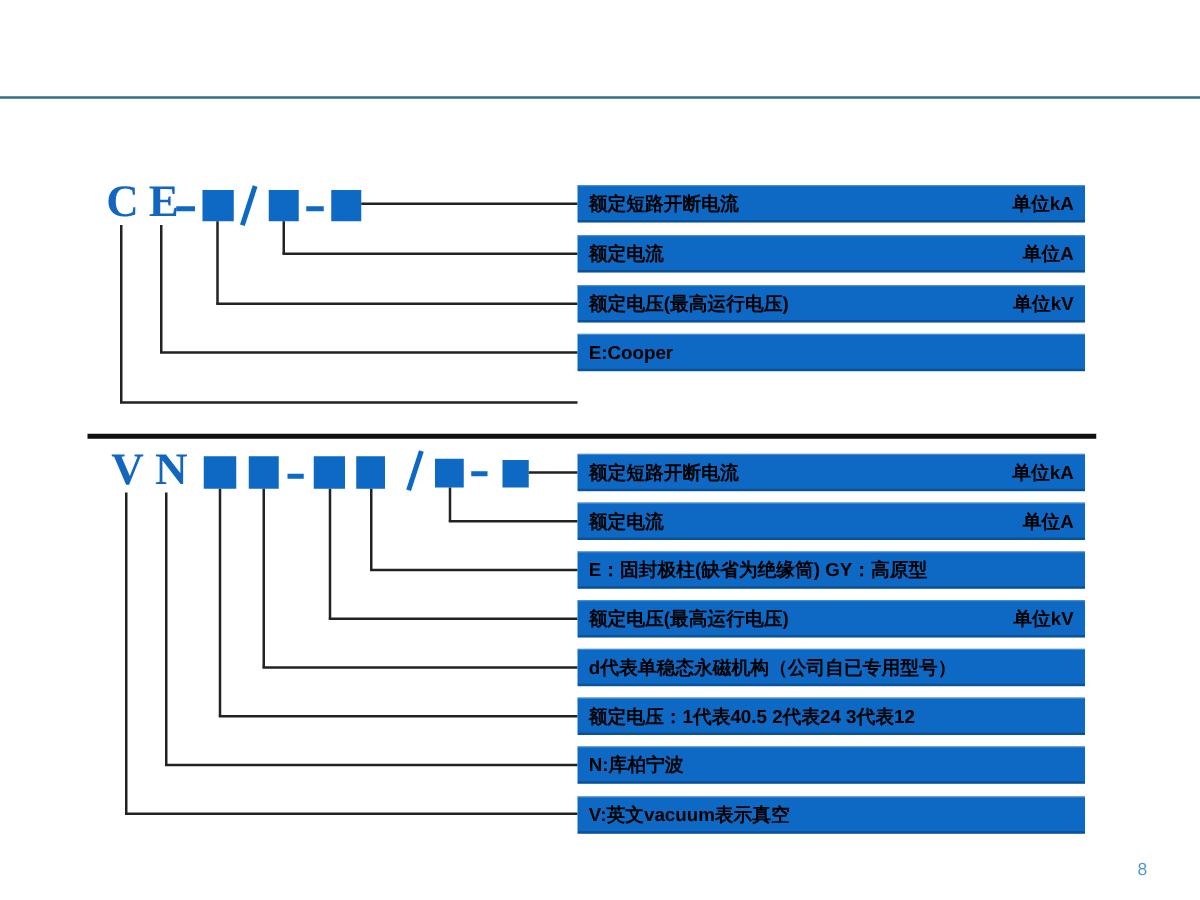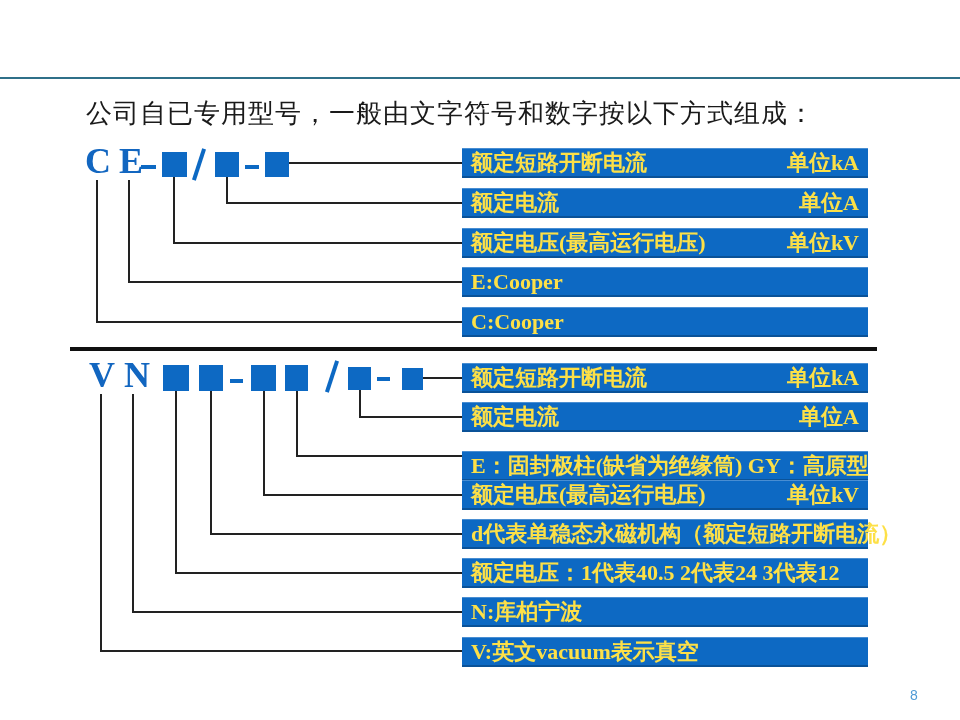--- a/index.html
+++ b/index.html
@@ -14,32 +14,31 @@
   .flet{position:absolute;font-family:"Liberation Serif",serif;font-weight:bold;
         font-size:36px;line-height:36px;color:#1266c0;}
   .fsq{position:absolute;background:#0d69c3;display:block;}
   .fdash{position:absolute;background:#0d69c3;display:block;}
   .fslash{position:absolute;background:#0d69c3;display:block;transform:rotate(18deg);}
   .cline{position:absolute;background:#222;display:block;}
   .lbox{position:absolute;left:462px;width:406px;height:30px;background:#0d69c3;
         box-shadow:inset 0 1px 0 rgba(255,255,255,.25), inset 0 -2px 0 rgba(0,0,0,.22);
         display:flex;align-items:center;justify-content:space-between;
         padding:0 9px;box-sizing:border-box;}
-  .lbox span{color:#fde047;font-weight:bold;font-size:22px;white-space:nowrap;
-             font-family:Liberation Serif, serif;}
+  .lbox span{color:#000000;font-weight:bold;font-size:15px;white-space:nowrap;
+             font-family:Liberation Sans, sans-serif;}
   .mid-divider{position:absolute;left:70px;top:347px;width:807px;height:4px;background:#101010;}
   .page-number{position:absolute;left:910px;top:687px;font-size:14px;color:#4f9bd6;}
 </style>
 </head>
 <body>
 
 <div class="slide">
 
   <div class="title-rule"></div>
-  <p class="subtitle">公司自已专用型号，一般由文字符号和数字按以下方式组成：</p>
 
   <div class="layer">
 
     <span class="flet" style="left:85px;top:143px">C</span>
     <span class="flet" style="left:119px;top:143px">E</span>
     <i class="fdash" style="left:141px;top:165px;width:15px;height:4px"></i>
     <i class="fsq" style="left:162px;top:152px;width:25px;height:25px"></i>
     <i class="fslash" style="left:197px;top:148px;width:4px;height:33px"></i>
     <i class="fsq" style="left:215px;top:152px;width:24px;height:25px"></i>
     <i class="fdash" style="left:245px;top:165px;width:14px;height:4px"></i>
@@ -62,24 +61,20 @@
     <div class="lbox" style="top:188px">
       <span>额定电流</span>
       <span>单位A</span>
     </div>
     <div class="lbox" style="top:228px">
       <span>额定电压(最高运行电压)</span>
       <span>单位kV</span>
     </div>
     <div class="lbox" style="top:267px">
       <span>E:Cooper</span>
-      <span></span>
-    </div>
-    <div class="lbox" style="top:307px">
-      <span>C:Cooper</span>
       <span></span>
     </div>
   </div>
 
   <div class="mid-divider"></div>
 
   <div class="layer">
 
     <span class="flet" style="left:89px;top:357px">V</span>
     <span class="flet" style="left:124px;top:357px">N</span>
@@ -110,30 +105,30 @@
     <i class="cline" style="left:100px;top:650px;width:362px;height:2px"></i>
 
     <div class="lbox" style="top:363px">
       <span>额定短路开断电流</span>
       <span>单位kA</span>
     </div>
     <div class="lbox" style="top:402px">
       <span>额定电流</span>
       <span>单位A</span>
     </div>
-    <div class="lbox" style="top:451px">
+    <div class="lbox" style="top:441px">
       <span>E：固封极柱(缺省为绝缘筒) GY：高原型</span>
       <span></span>
     </div>
     <div class="lbox" style="top:480px">
       <span>额定电压(最高运行电压)</span>
       <span>单位kV</span>
     </div>
     <div class="lbox" style="top:519px">
-      <span>d代表单稳态永磁机构（额定短路开断电流）</span>
+      <span>d代表单稳态永磁机构（公司自已专用型号）</span>
       <span></span>
     </div>
     <div class="lbox" style="top:558px">
       <span>额定电压：1代表40.5 2代表24 3代表12</span>
       <span></span>
     </div>
     <div class="lbox" style="top:597px">
       <span>N:库柏宁波</span>
       <span></span>
     </div>

